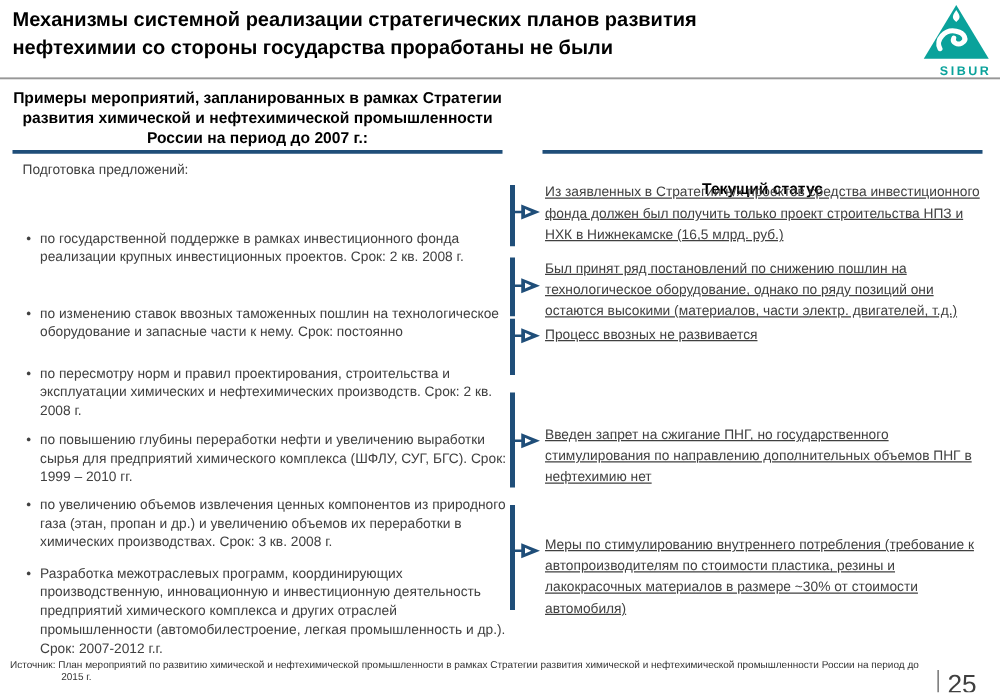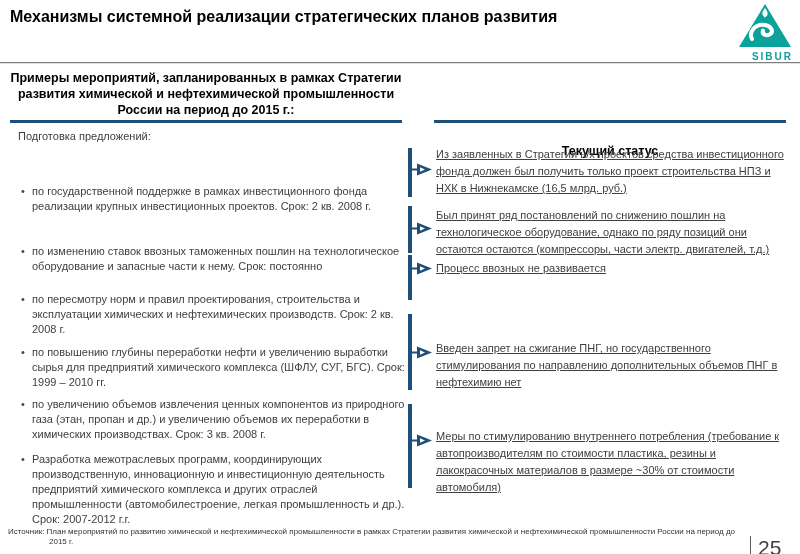--- a/index.html
+++ b/index.html
@@ -44,34 +44,35 @@
   .page-num{position:absolute;left:750px;top:536px;border-left:1px solid #595959;
       padding-left:7px;font-size:21px;color:#404040;line-height:24px;}
 </style>
 </head>
 <body>
 
 <div class="slide">
 
   <div class="title">
     <div>Механизмы системной реализации стратегических планов развития</div>
+    <div>нефтехимии со стороны государства проработаны не были</div>
   </div>
 
   <div class="logo">
     <svg width="56" height="46" viewBox="0 0 56 46">
       <polygon points="28,1 2,44 54,44" fill="#0aa29b"></polygon>
       <path d="M28,5 C30.5,9 32.5,11 28,14.5 C23.5,11 25.5,9 28,5 Z" fill="#ffffff"></path>
       <path d="M15,36 C11,29 19,20 28,22 C35,23.5 37,29 32.5,31.5 C29,33.5 24.5,31 26,27.5" stroke="#ffffff" stroke-width="4" fill="none" stroke-linecap="round"></path>
     </svg>
     <div class="logo-text">SIBUR</div>
   </div>
 
   <div class="header-rule"></div>
 
-  <div class="col-header-left">Примеры мероприятий, запланированных в рамках Стратегии развития химической и нефтехимической промышленности России на период до 2015 г.:</div>
+  <div class="col-header-left">Примеры мероприятий, запланированных в рамках Стратегии развития химической и нефтехимической промышленности России на период до 2007 г.:</div>
   <div class="col-header-right">Текущий статус</div>
   <div class="underline-left"></div>
   <div class="underline-right"></div>
 
   <div class="left-col">
     <div class="intro">Подготовка предложений:</div>
     <div class="bullet-item b1">по государственной поддержке в рамках инвестиционного фонда реализации крупных инвестиционных проектов. Срок: 2 кв. 2008 г.</div>
     <div class="bullet-item b2">по изменению ставок ввозных таможенных пошлин на технологическое оборудование и запасные части к нему. Срок: постоянно</div>
     <div class="bullet-item b3">по пересмотру норм и правил проектирования, строительства и эксплуатации химических и нефтехимических производств. Срок: 2 кв. 2008 г.</div>
     <div class="bullet-item b4">по повышению глубины переработки нефти и увеличению выработки сырья для предприятий химического комплекса (ШФЛУ, СУГ, БГС). Срок: 1999 – 2010 гг.</div>
@@ -87,21 +88,21 @@
       <polygon points="9,4.2 14,6.5 9,8.8" fill="#ffffff"></polygon>
     </svg>
     <div class="status-text t1">Из заявленных в Стратегии н/х проектов средства инвестиционного фонда должен был получить только проект строительства НПЗ и НХК в Нижнекамске (16,5 млрд. руб.)</div>
 
     <div class="marker-bar bar2"></div>
     <svg class="marker-arrow ar2" width="22" height="13" viewBox="0 0 22 13">
       <line x1="0" y1="6.5" x2="7" y2="6.5" stroke="#1f4e79" stroke-width="2"></line>
       <polygon points="6,0.5 21,6.5 6,12.5" fill="#1f4e79"></polygon>
       <polygon points="9,4.2 14,6.5 9,8.8" fill="#ffffff"></polygon>
     </svg>
-    <div class="status-text t2">Был принят ряд постановлений по снижению пошлин на технологическое оборудование, однако по ряду позиций они остаются остаются (компрессоры, части электр. двигателей, т.д.)</div>
+    <div class="status-text t2">Был принят ряд постановлений по снижению пошлин на технологическое оборудование, однако по ряду позиций они остаются высокими (материалов, части электр. двигателей, т.д.)</div>
 
     <div class="marker-bar bar3"></div>
     <svg class="marker-arrow ar3" width="22" height="13" viewBox="0 0 22 13">
       <line x1="0" y1="6.5" x2="7" y2="6.5" stroke="#1f4e79" stroke-width="2"></line>
       <polygon points="6,0.5 21,6.5 6,12.5" fill="#1f4e79"></polygon>
       <polygon points="9,4.2 14,6.5 9,8.8" fill="#ffffff"></polygon>
     </svg>
     <div class="status-text t3">Процесс ввозных не развивается</div>
 
     <div class="marker-bar bar4"></div>

